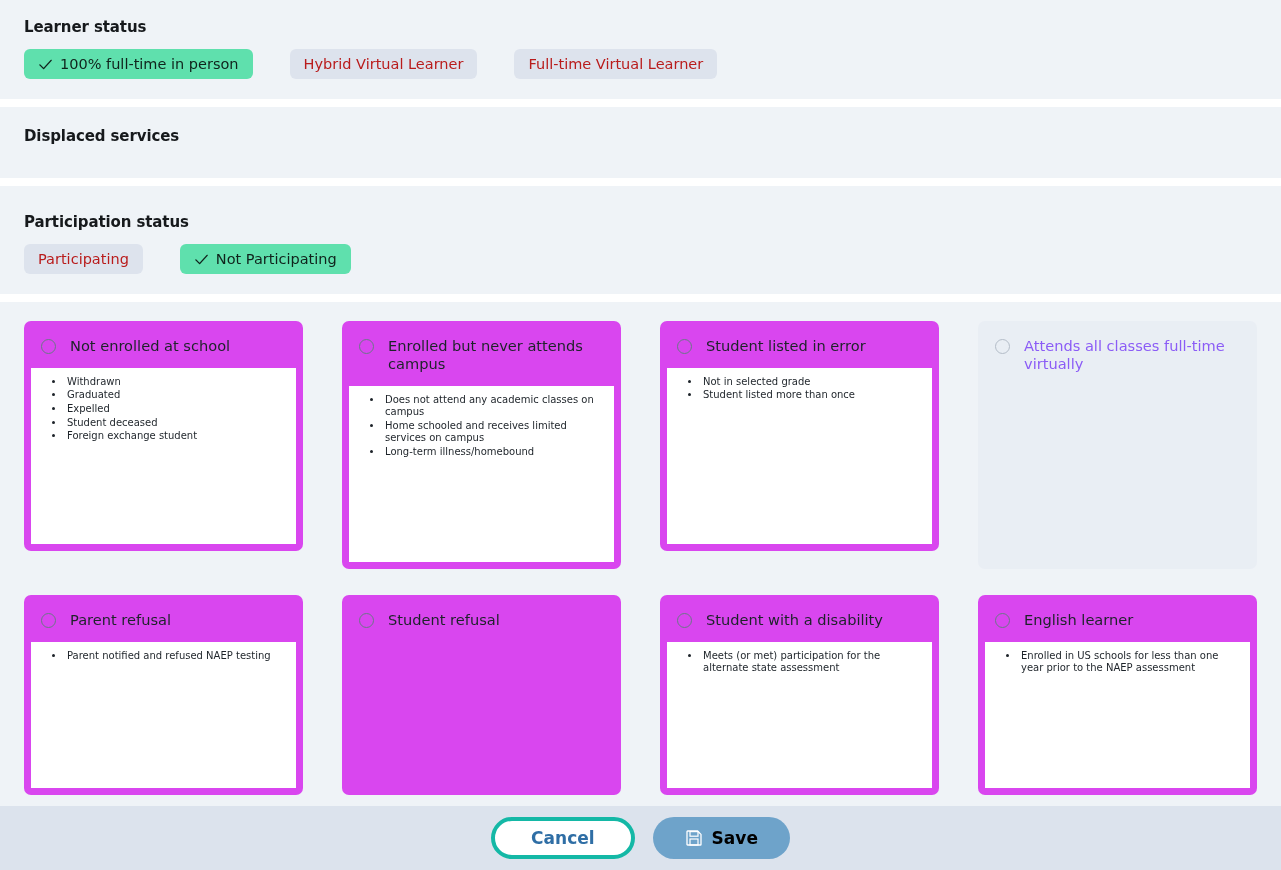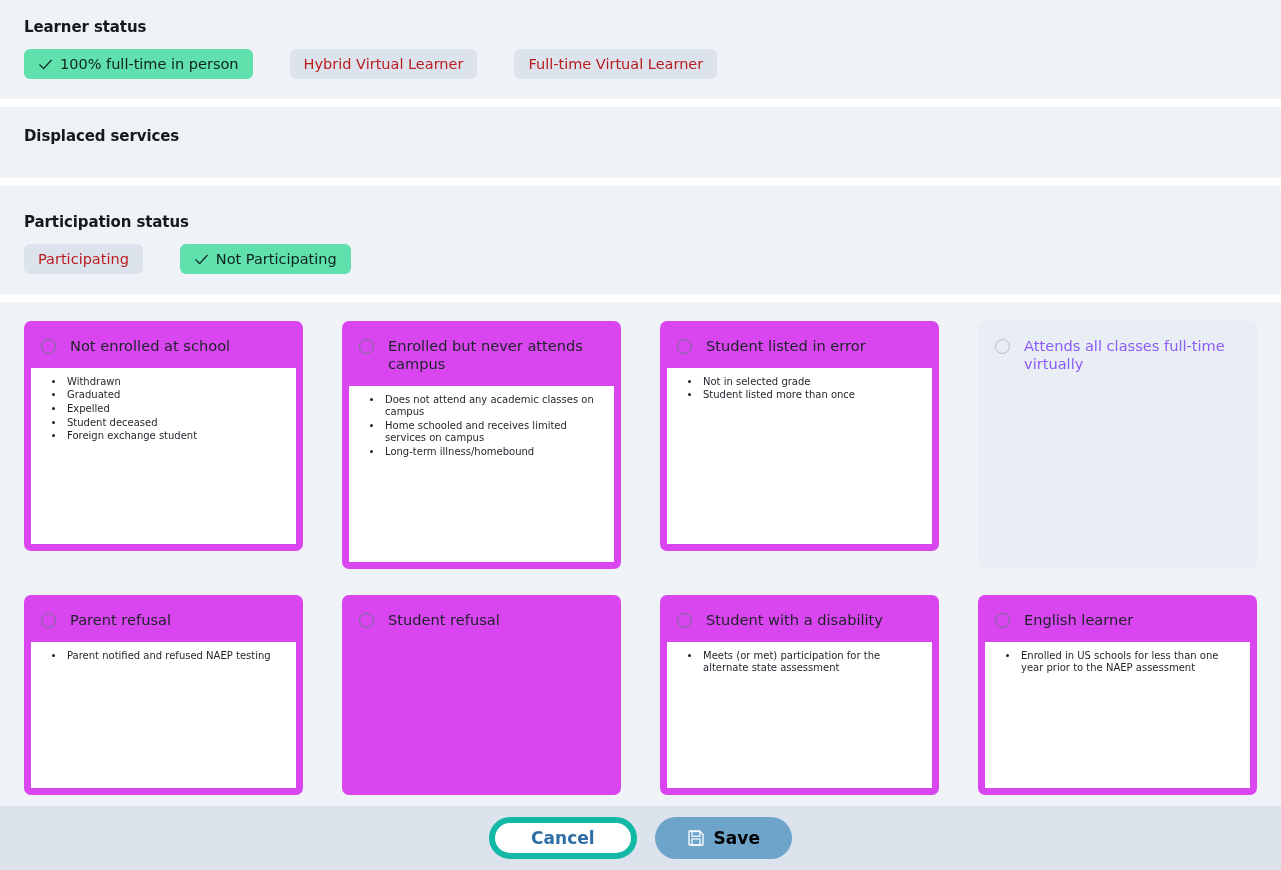--- a/index.html
+++ b/index.html
@@ -180,21 +180,21 @@
     font-family: "DejaVu Sans", "Liberation Sans", sans-serif;
     font-size: 17px;
     font-weight: bold;
     cursor: pointer;
     box-sizing: border-box;
     white-space: nowrap;
   }
   .btn-cancel {
     background: #ffffff;
     color: #2f6ea5;
-    border: 6px solid #14b8a6;
+    border: 4px solid #14b8a6;
     padding: 0 36px;
   }
   .btn-save {
     background: #6ea3ca;
     color: #000000;
     border: none;
     padding: 4px 32px;
   }
   .btn-save .save-icon {
     width: 18px; height: 18px; flex: none;

